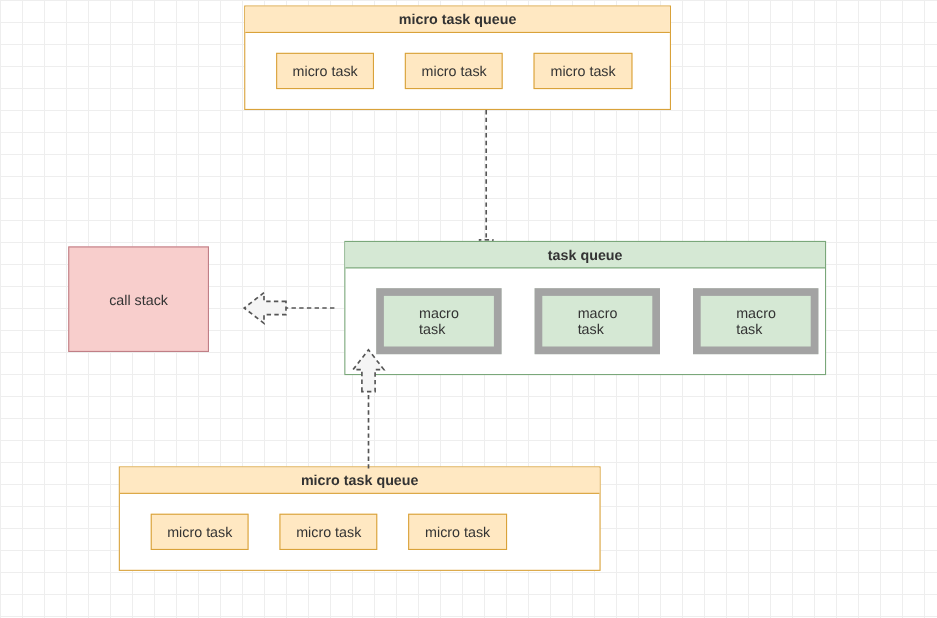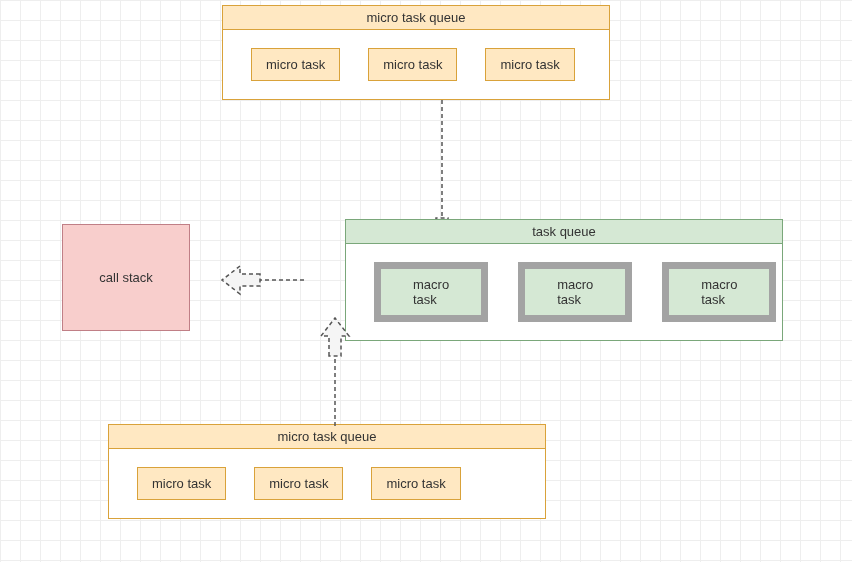--- a/index.html
+++ b/index.html
@@ -18,21 +18,21 @@
     background-size: 20px 20px;
     overflow: hidden;
   }
 
   .queue-box {
     position: absolute;
     background: #fff;
   }
   .queue-header {
     text-align: center;
-    font-weight: normal;
+    font-weight: bold;
     padding: 4px 0;
     border-bottom-width: 1px;
     border-bottom-style: solid;
   }
   .queue-body {
     display: flex;
     gap: 28px;
     padding: 18px 20px 18px 28px;
     align-items: center;
   }
@@ -42,21 +42,20 @@
   }
   .micro-queue .queue-header { border-color: #d9a23a; background: #ffe8c2; }
   .micro-item {
     border: 1px solid #d9a23a;
     background: #ffe8c2;
     padding: 8px 14px;
   }
 
   .task-queue {
     border: 1px solid #7aa77a;
-    margin-left: 32px;
   }
   .task-queue .queue-header { border-color: #7aa77a; background: #d5e8d4; }
   .macro-item {
     border: 7px solid #a3a3a3;
     background: #d5e8d4;
     padding: 8px 32px;
   }
 
   .call-stack {
     position: absolute;
@@ -91,21 +90,21 @@
 
 <div class="queue-box task-queue" style="left:313px; top:219px; width:438px;">
   <div class="queue-header">task queue</div>
   <div class="queue-body" style="gap:30px;">
     <div class="macro-item">macro task</div>
     <div class="macro-item">macro task</div>
     <div class="macro-item">macro task</div>
   </div>
 </div>
 
-<div class="call-stack" style="left:62px; top:224px; width:128px; height:107px;">
+<div class="call-stack" style="left:62px; top:224px; width:128px; height:96px;">
   <span>call stack</span>
 </div>
 
 <svg class="arrow" style="left:210px; top:260px; width:94px; height:40px;">
   <path d="M94 20 L48 20" stroke="#555" stroke-width="1.5" stroke-dasharray="4 3" fill="none"></path>
   <path d="M50 14 L30 14 L30 6 L12 20 L30 34 L30 26 L50 26 Z" fill="#f5f5f5" stroke="#555" stroke-width="1.5" stroke-dasharray="4 3"></path>
 </svg>
 
 <div class="queue-box micro-queue" style="left:108px; top:424px; width:438px;">
   <div class="queue-header">micro task queue</div>

